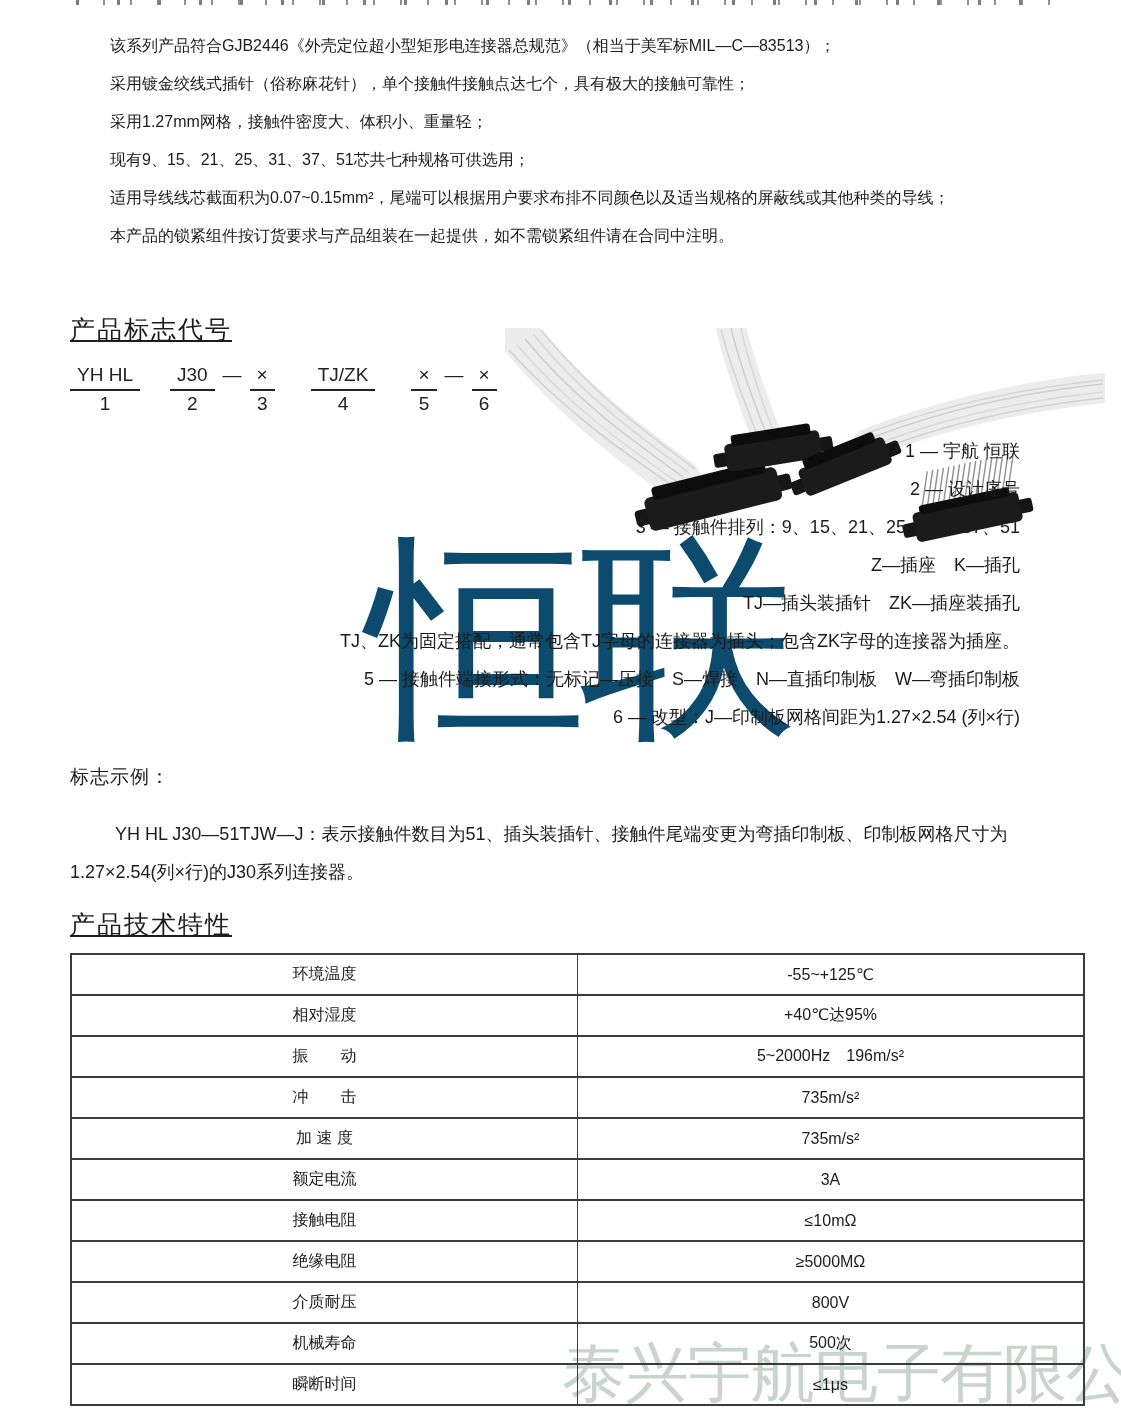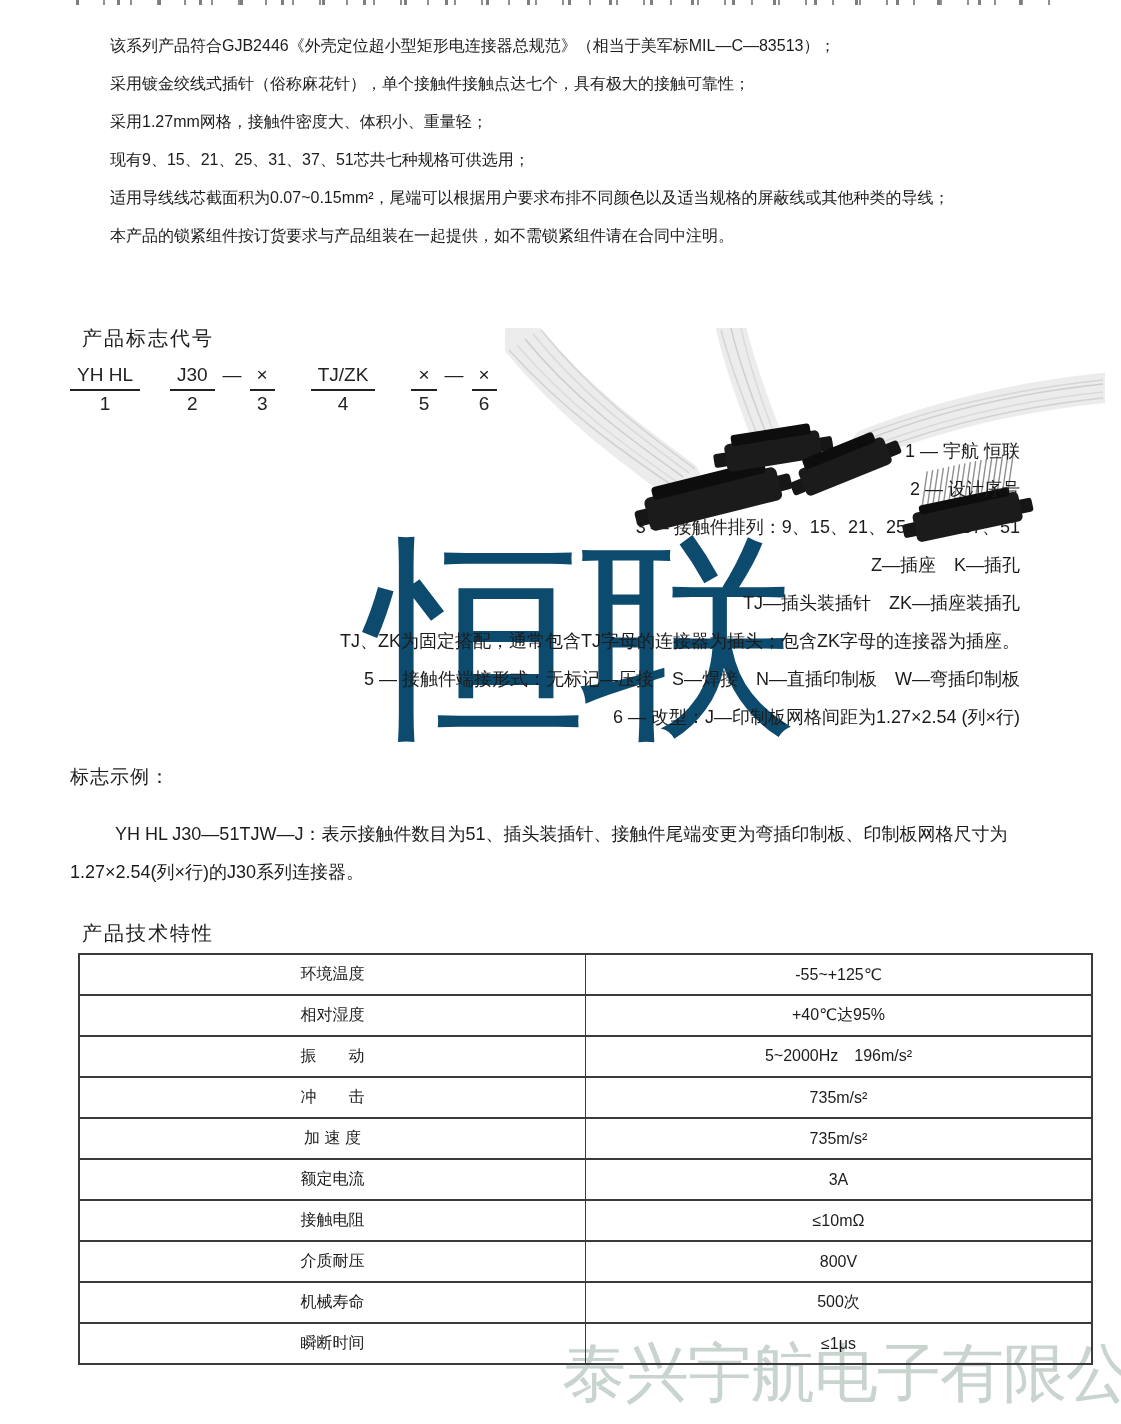--- a/index.html
+++ b/index.html
@@ -26,22 +26,22 @@
     position:absolute; left:76px; top:0; width:984px; height:5px; opacity:.65;
     background-image:
       repeating-linear-gradient(90deg,#3a3a3a 0 3px,transparent 3px 41px),
       repeating-linear-gradient(90deg,#555 0 2px,transparent 2px 27px);
   }
   
   .intro{position:absolute; left:70px; top:27px; width:988px;
     font-size:16px; line-height:38px;}
   .intro p{margin:0; text-indent:2.5em;}
   
-  .h-big{position:absolute; left:70px; margin:12px; font-size:20px; font-weight:500;
-    letter-spacing:2px;}
+  .h-big{position:absolute; left:70px; margin:0; font-size:25px; font-weight:500;
+    letter-spacing:2px;text-decoration:underline;}
   .h-code{top:313px;}
   .h-specs{top:908px;}
   .h-example{position:absolute; left:70px; top:764px; margin:0;
     font-size:19px; font-weight:400; letter-spacing:1px;}
   
   .code-row{position:absolute; left:70px; top:363px; display:flex;
     align-items:flex-start; font-size:19px; color:#222;}
   .frac{text-align:center;}
   .frac .num{padding:0 7px 2px 7px; border-bottom:2px solid #222;
     line-height:24px; white-space:nowrap;}
@@ -49,21 +49,21 @@
   .code-dash{line-height:24px; padding:0 8px; color:#222;} .code-gap-m{width:30px;} .code-gap-l{width:36px;}
   
   .codelist{position:absolute; left:70px; top:432px; width:950px;
     font-size:18px; line-height:38px;}
   .codelist p{margin:0; white-space:nowrap;text-align:right;}
   .codelist p.sub{padding-left:48px;}
   
   .example-body{position:absolute; left:70px; top:815px; width:988px; margin:0;
     font-size:18px; line-height:38px; text-indent:2.5em;}
   
-  .specs{position:absolute; left:78px; top:953px; width:1015px;
+  .specs{position:absolute; left:70px; top:953px; width:1015px;
     border-collapse:collapse; table-layout:fixed; background:transparent;}
   .specs td{border:1px solid #3b3b3b; border-top-width:2px; border-bottom-width:2px;
     height:39px; text-align:center; font-size:16px; padding:0; background:transparent;}
   .specs{border:2px solid #3b3b3b;}
   
   .photo{position:absolute; left:505px; top:328px; width:600px; height:235px;}
 </style>
 </head>
 <body>
 
@@ -209,20 +209,24 @@
         </tr>
         <tr>
           <td>额定电流</td>
           <td>3A</td>
         </tr>
         <tr>
           <td>接触电阻</td>
           <td>≤10mΩ</td>
         </tr>
         <tr>
+          <td>绝缘电阻</td>
+          <td>≥5000MΩ</td>
+        </tr>
+        <tr>
           <td>介质耐压</td>
           <td>800V</td>
         </tr>
         <tr>
           <td>机械寿命</td>
           <td>500次</td>
         </tr>
         <tr>
           <td>瞬断时间</td>
           <td>≤1μs</td>

